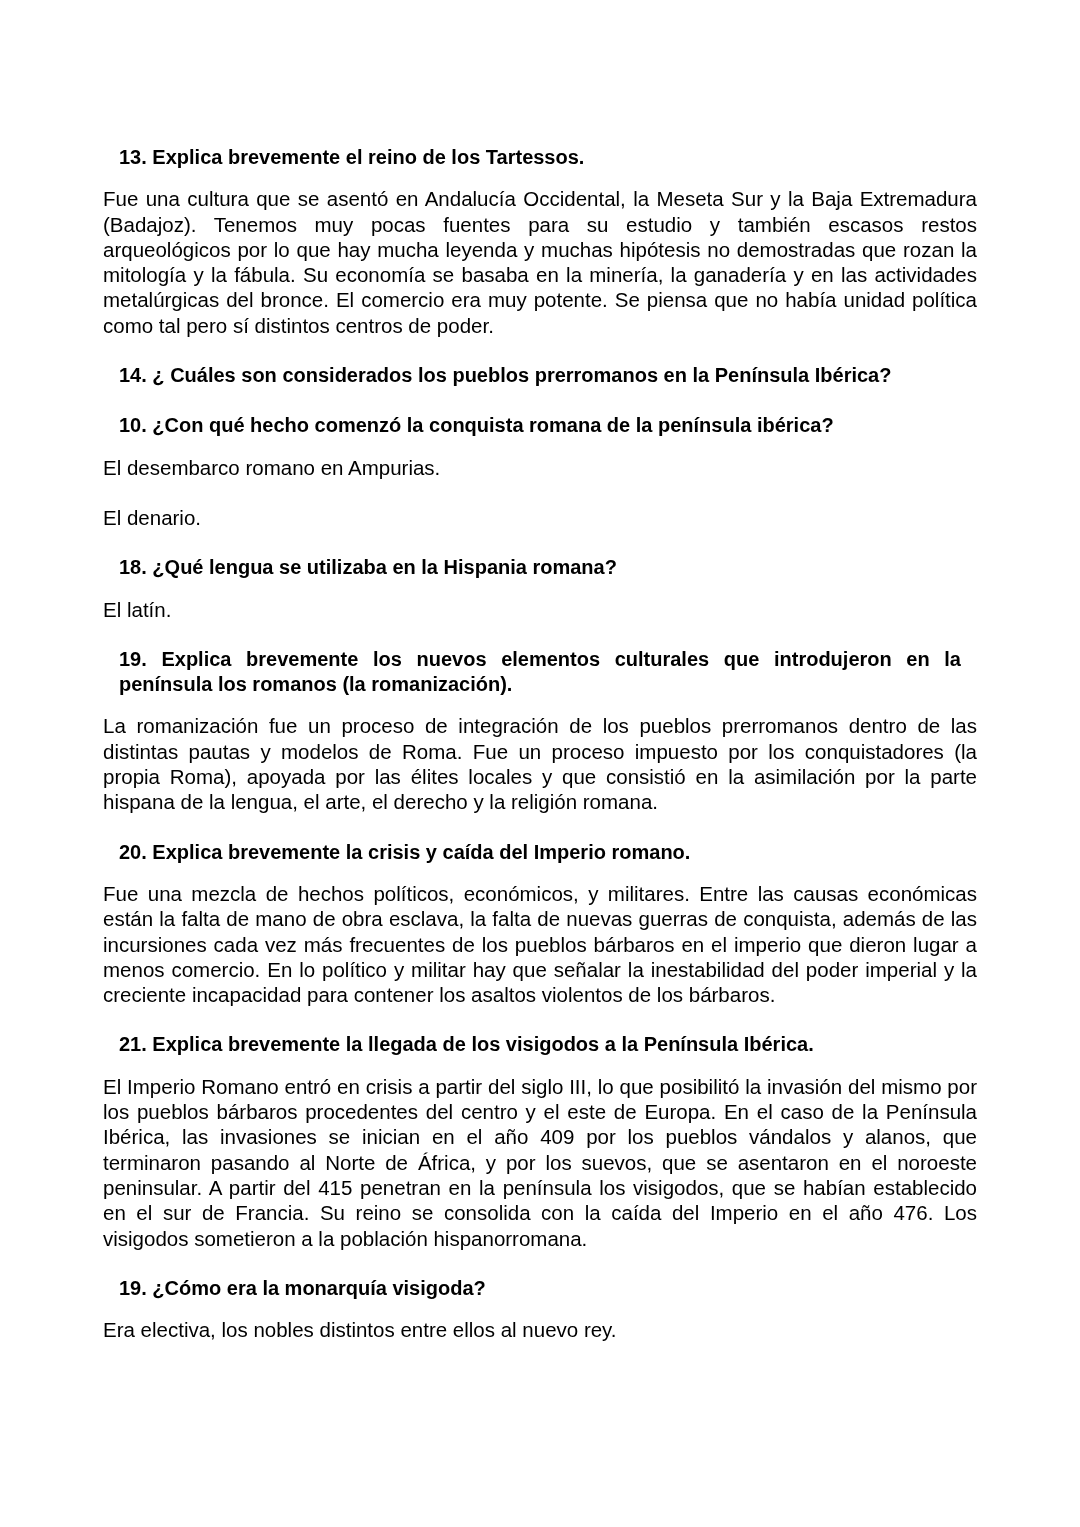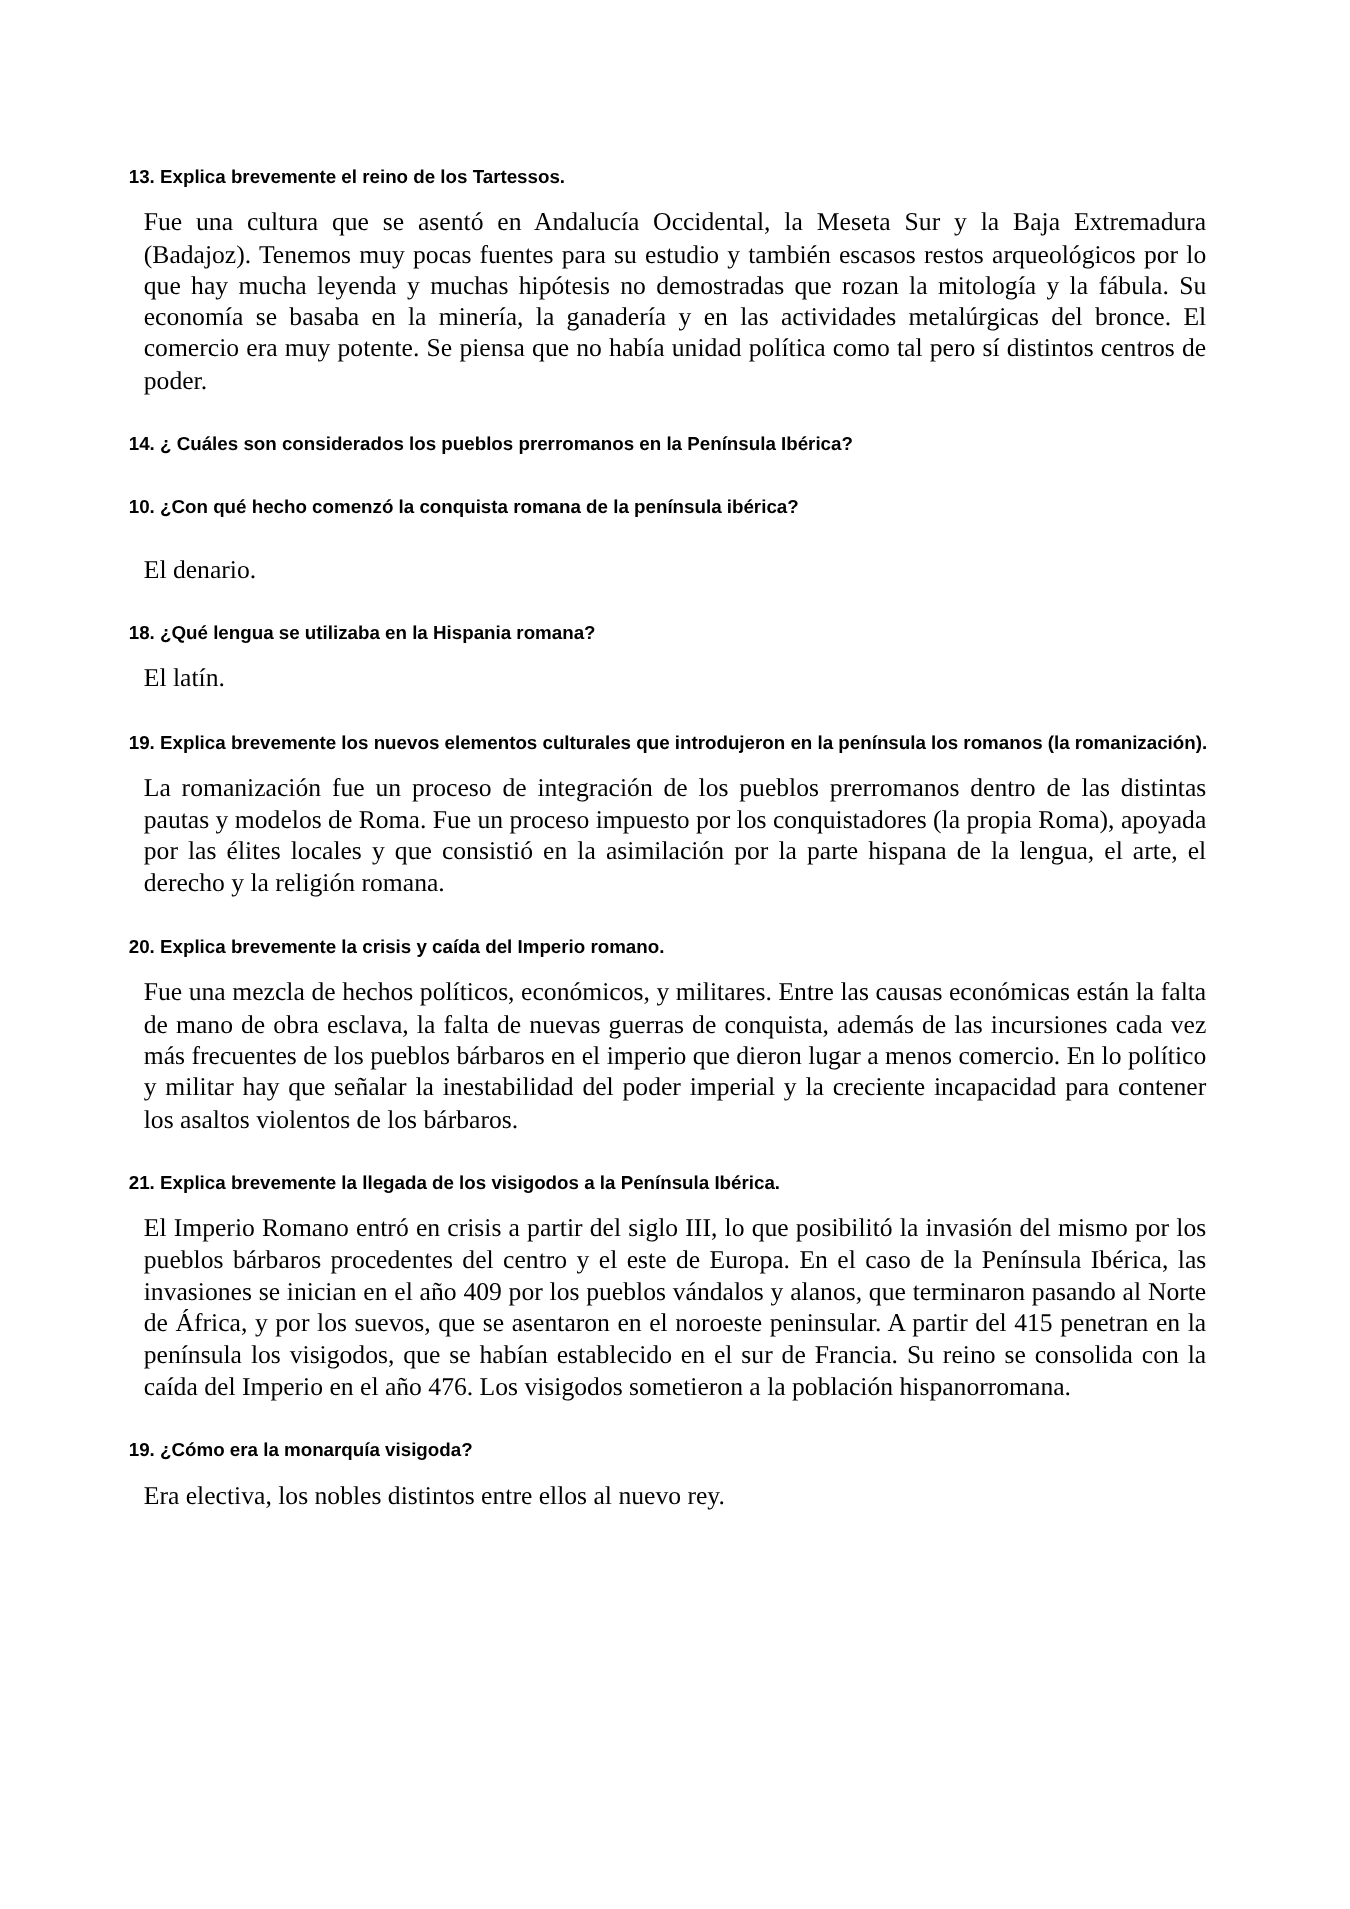--- a/index.html
+++ b/index.html
@@ -19,50 +19,50 @@
       position: absolute;
       left: 103px;
       top: 129px;
       width: 874px;
     }
     .qa {
       margin: 0 0 25px 0;
     }
     .question {
       font-weight: bold;
-      font-size: 15px;
+      font-size: 20px;
       line-height: 25.3px;
-      margin: 0;
+      margin: 16px;
       text-align: justify;
     }
     .answer {
       font-size: 20.5px;
       line-height: 25.3px;
-      margin: 12px;
+      margin: 0;
       text-align: justify;
       text-align-last: left;
-      font-family: Liberation Serif, serif;
     }
   </style>
 </head>
 <body>
 
 <div class="page">
 
   <div class="qa">
     <p class="question">13. Explica brevemente el reino de los Tartessos.</p>
     <p class="answer">Fue una cultura que se asentó en Andalucía Occidental, la Meseta Sur y la Baja Extremadura (Badajoz). Tenemos muy pocas fuentes para su estudio y también escasos restos arqueológicos por lo que hay mucha leyenda y muchas hipótesis no demostradas que rozan la mitología y la fábula. Su economía se basaba en la minería, la ganadería y en las actividades metalúrgicas del bronce. El comercio era muy potente. Se piensa que no había unidad política como tal pero sí distintos centros de poder.</p>
   </div>
 
   <div class="qa">
     <p class="question">14. ¿ Cuáles son considerados los pueblos prerromanos en la Península Ibérica?</p>
   </div>
 
   <div class="qa">
     <p class="question">10. ¿Con qué hecho comenzó la conquista romana de la península ibérica?</p>
+    <p class="answer">El desembarco romano en Ampurias.</p>
   </div>
 
 
   <div class="qa">
     <p class="answer">El denario.</p>
   </div>
 
   <div class="qa">
     <p class="question">18. ¿Qué lengua se utilizaba en la Hispania romana?</p>
     <p class="answer">El latín.</p>

